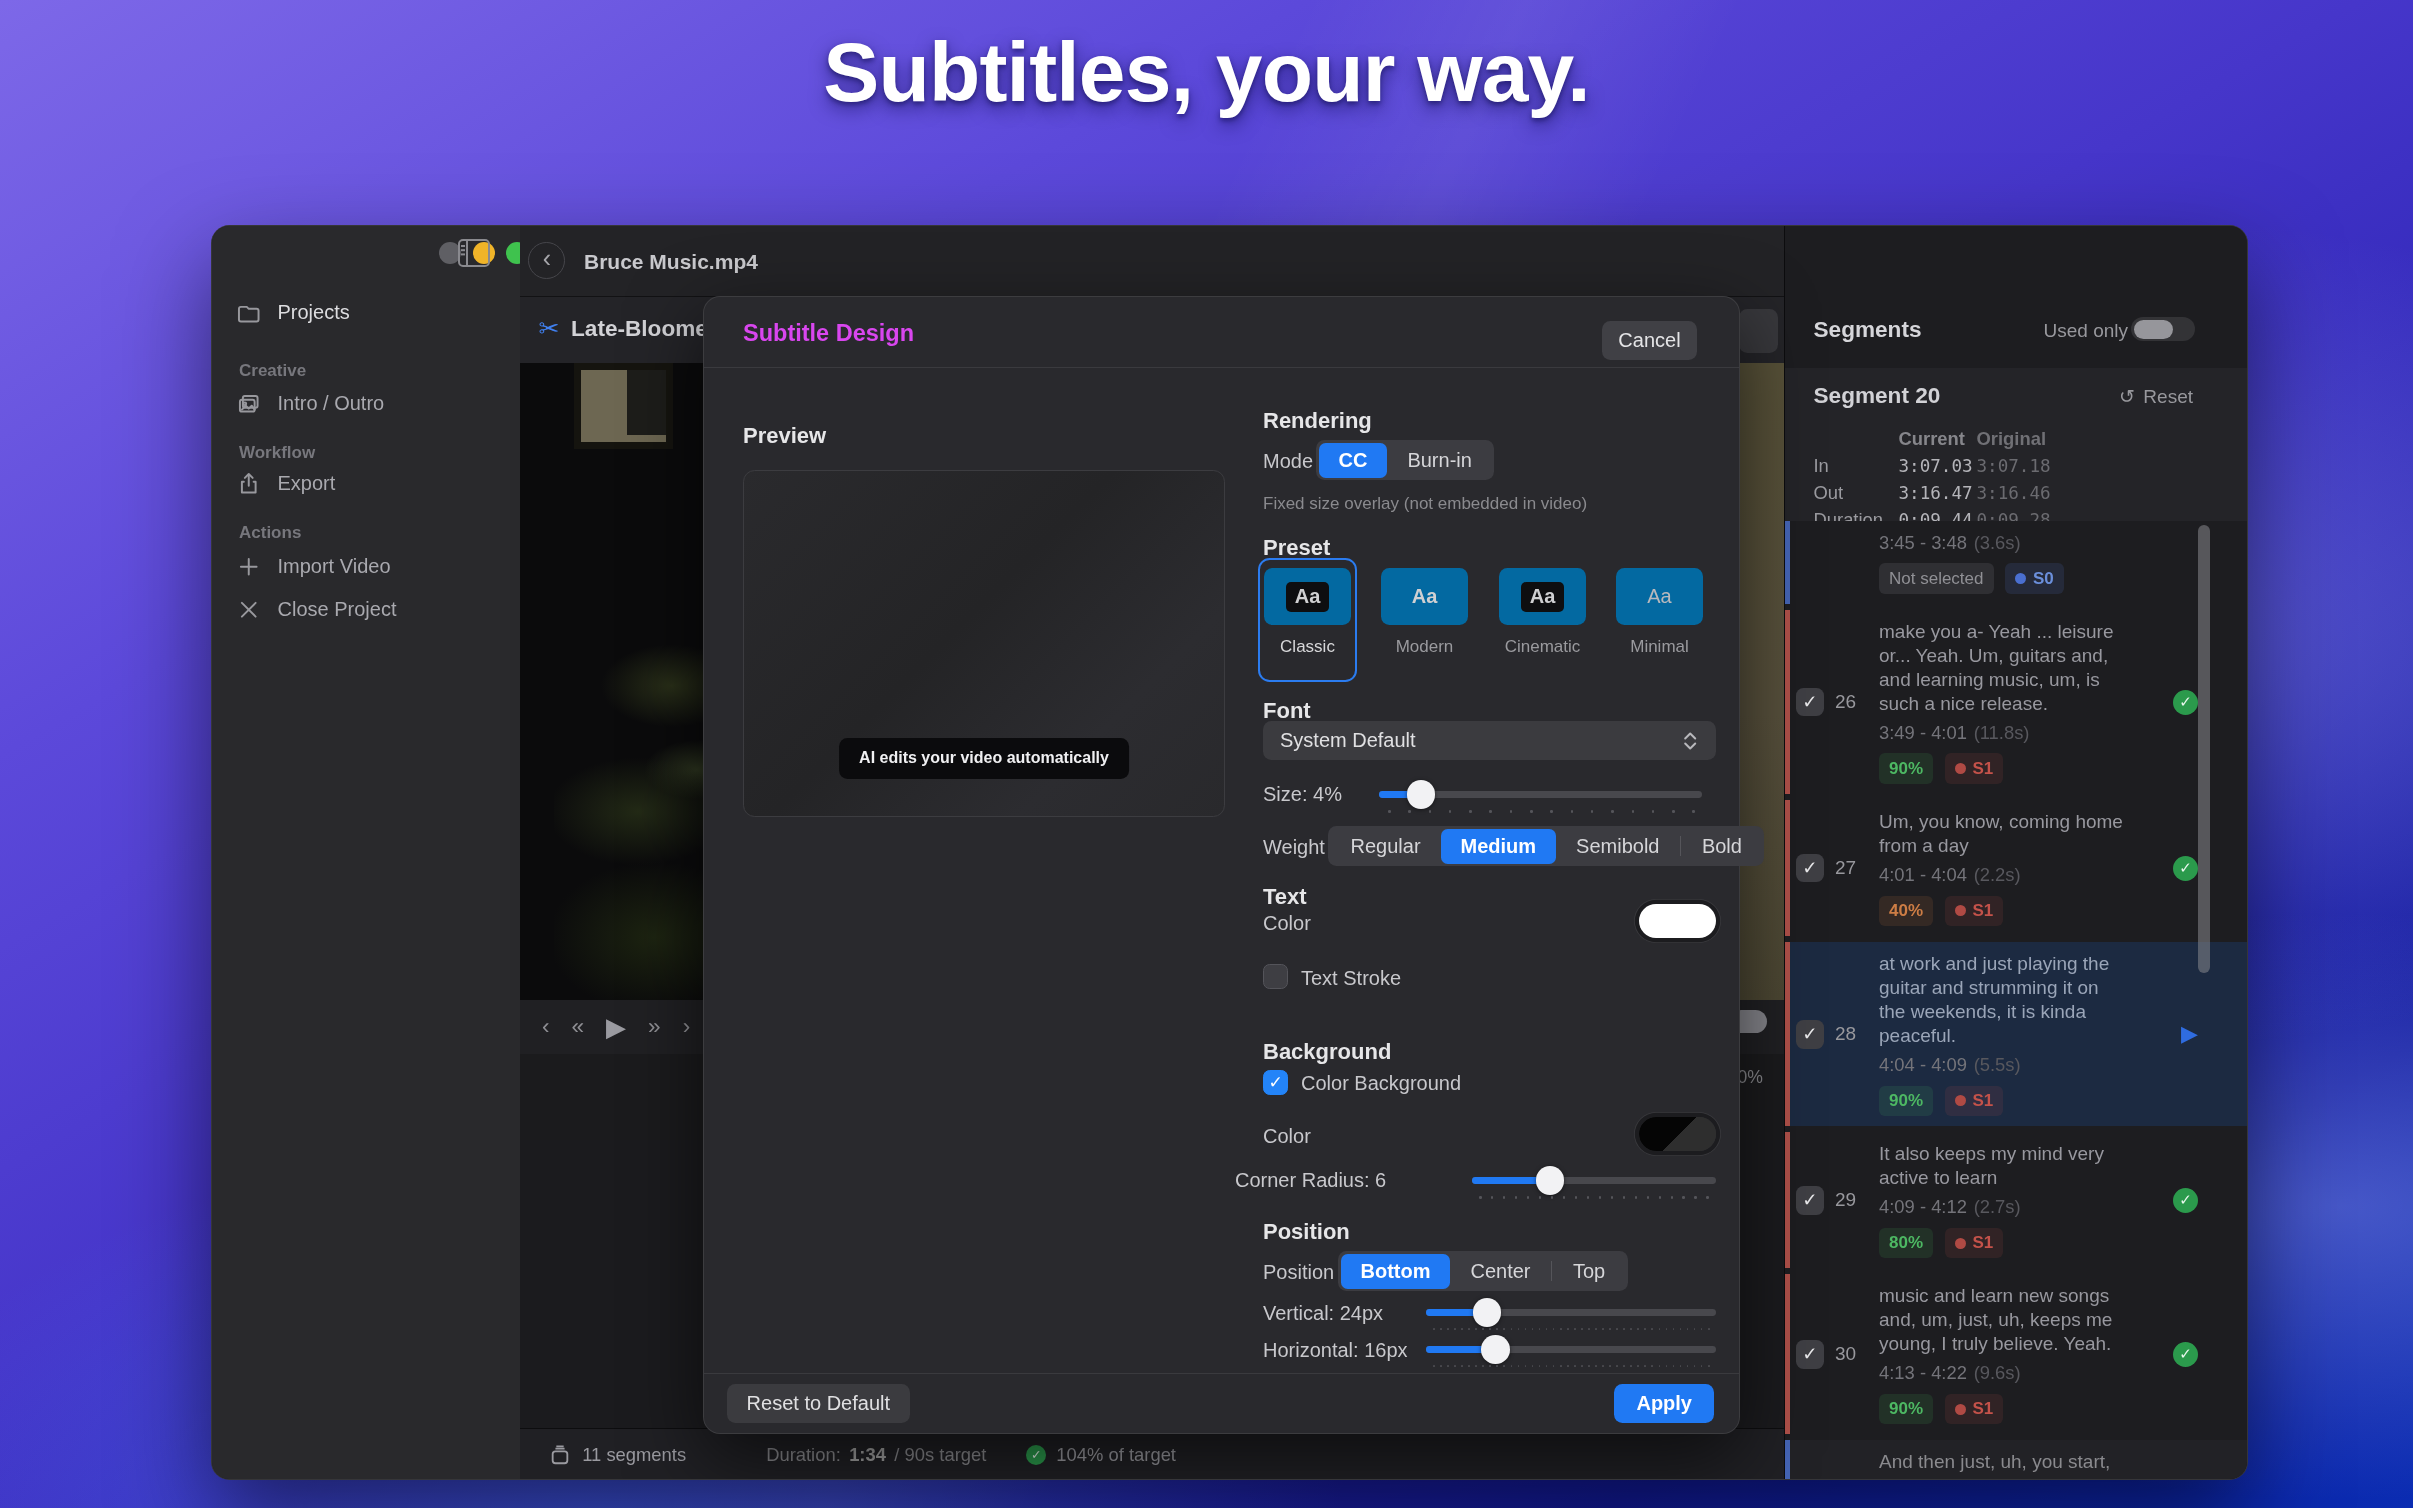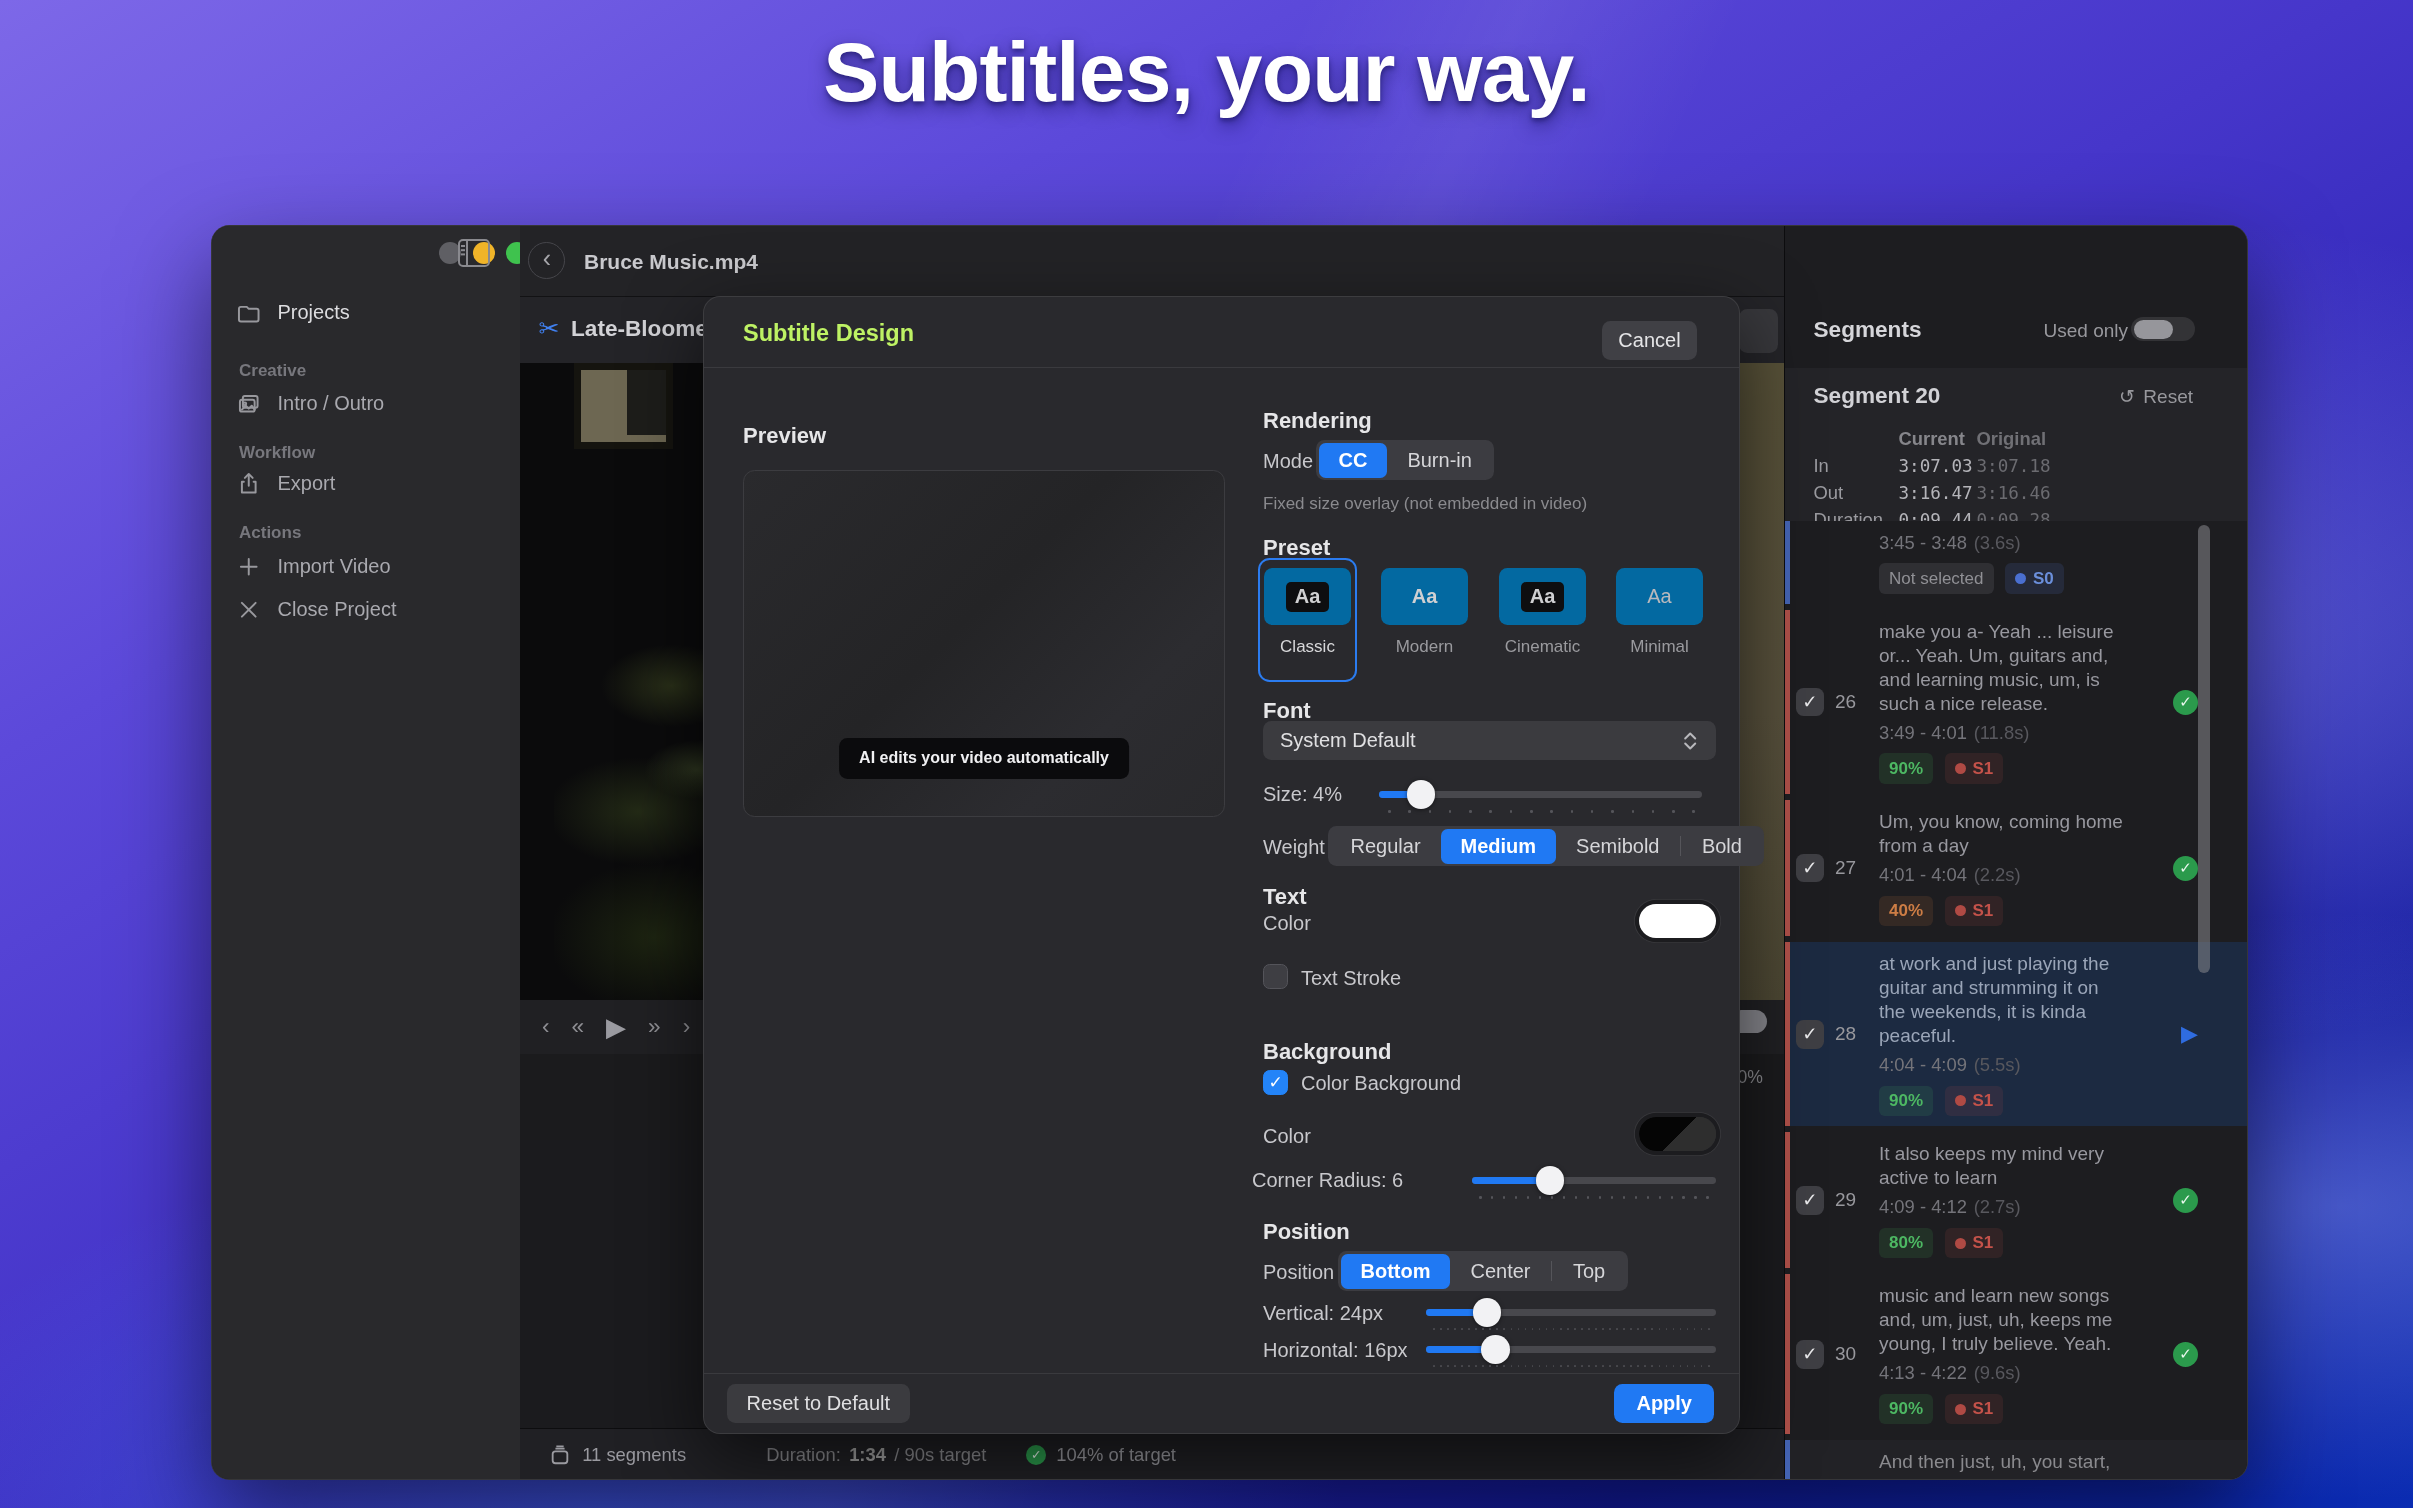--- a/index.html
+++ b/index.html
@@ -114,21 +114,21 @@
   .b-blue{color:#6b8fdb;background:rgba(90,130,220,.14);} .b-blue .dot{background:#4a6fd0;}
   .b-gray{color:#909095;background:#2f2f33;font-weight:400;}
   .rightcol{position:absolute;right:49px;display:flex;align-items:center;}
   .gcheck{width:25px;height:25px;border-radius:50%;background:#2b9a4c;color:#eaf7ee;font-size:15px;display:flex;align-items:center;justify-content:center;}
   .playtri{color:#2f6ce0;font-size:22px;}
   .scrollthumb{position:absolute;right:37px;top:4.2px;width:11.7px;height:448px;border-radius:5.9px;background:#87878c;opacity:.55;}
   
   #modal{position:absolute;left:491px;top:70px;width:1037px;height:1138px;background:#29292d;border-radius:17px;
     border:0.8px solid rgba(255,255,255,.09);box-shadow:0 25px 75px rgba(0,0,0,.6);z-index:5;box-sizing:border-box;}
   .m-head{position:absolute;left:0;top:0;right:0;height:70px;border-bottom:0.8px solid #3a3a3e;}
-  .m-title{position:absolute;left:39px;top:22.6px;font-size:23.5px;font-weight:700;color:#bef264;}
+  .m-title{position:absolute;left:39px;top:22.6px;font-size:23.5px;font-weight:700;color:#d946ef;}
   .m-cancel{position:absolute;right:42px;top:24px;width:95px;height:39px;background:#404045;border-radius:8.4px;
     color:#e4e4e6;font-size:20px;display:flex;align-items:center;justify-content:center;}
   .m-sec{position:absolute;font-size:22px;font-weight:700;color:#e6e6e8;}
   .m-label{position:absolute;font-size:20px;color:#c8c8cc;}
   .m-note{position:absolute;font-size:17px;color:#8a8a8e;}
   .pv-box{position:absolute;left:39px;top:173px;width:480px;height:345px;border-radius:11.7px;border:0.8px solid #3c3c40;
     background:linear-gradient(135deg,#2a2a2d 0%,#242426 45%,#2c2c30 75%,#29292c 100%);}
   .pv-badge{position:absolute;left:50%;transform:translateX(-50%);bottom:37px;background:#0b0b0d;border-radius:8.4px;
     padding:11.7px 20px;color:#f0f0f2;font-size:16px;font-weight:700;white-space:nowrap;}
   .segctl{position:absolute;display:flex;background:#3c3c41;border-radius:8.4px;padding:2.5px;height:40px;box-sizing:border-box;align-items:stretch;}
@@ -645,21 +645,21 @@
       <div class="m-label" style="left:559px;top:615px;">Color</div>
       <div class="swatch white" style="left:935px;top:607px;"></div>
       <div class="ckbig" style="left:559px;top:667px;"></div>
       <div class="m-label" style="left:597px;top:670px;">Text Stroke</div>
 
       <div class="m-sec" style="left:559px;top:742px;">Background</div>
       <div class="ckbig on" style="left:559px;top:773px;">✓</div>
       <div class="m-label" style="left:597px;top:775px;">Color Background</div>
       <div class="m-label" style="left:559px;top:828px;">Color</div>
       <div class="swatch black" style="left:935px;top:820px;"></div>
-      <div class="m-label" style="left:548px;top:872px;">Corner Radius: 6</div>
+      <div class="m-label" style="left:531px;top:872px;">Corner Radius: 6</div>
       <div class="slider" style="left:768px;top:880px;width:244px;">
         <div class="fill" style="width:32%;"></div>
           <div class="thumb" style="left:calc(32% - 14.2px);"></div>
       </div>
       <div class="dots" style="left:775px;top:899px;width:230px;">
           <i></i>
           <i></i>
           <i></i>
           <i></i>
           <i></i>

